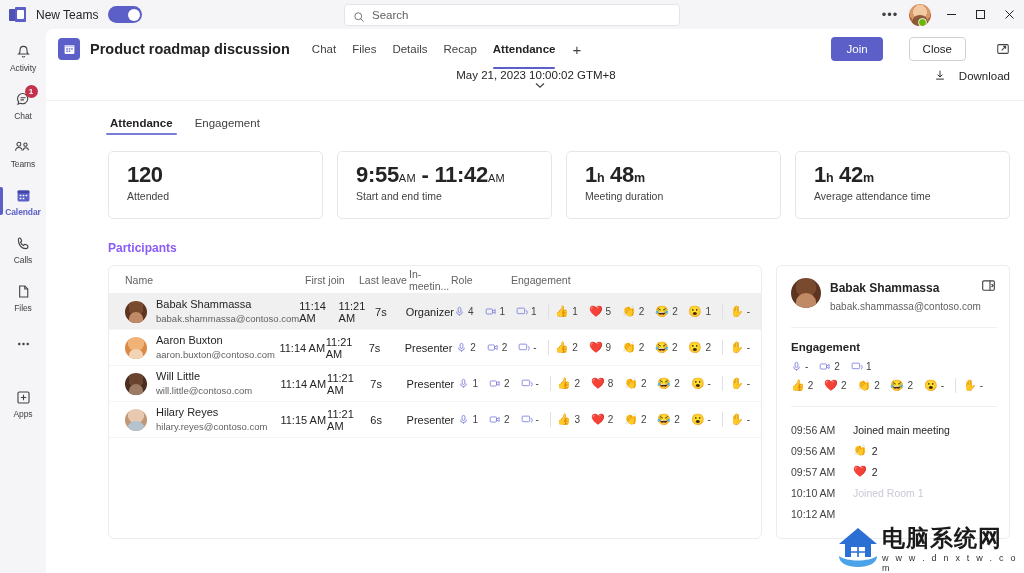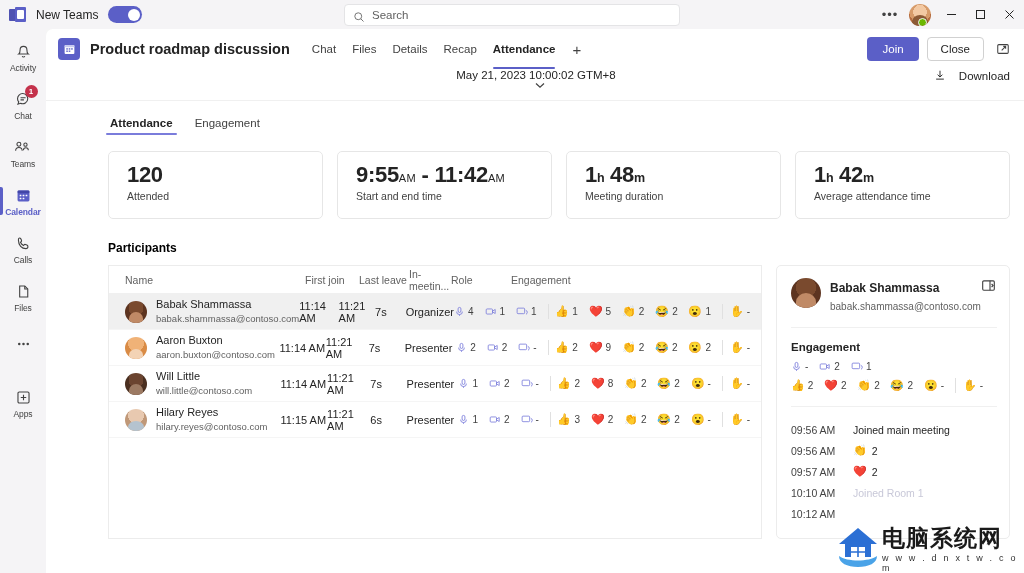--- a/index.html
+++ b/index.html
@@ -58,21 +58,21 @@
   
   .surface { position: absolute; left: 46px; top: 29px; width: 978px; height: 544px; background: #fff; border-radius: 7px 0 0 0; overflow: hidden;}
   .mhead { height: 40px; display: flex; align-items: center; padding: 0 10px 0 12px; position: relative;}
   .mh-icon { width: 22px; height: 22px; background: #5b5fc7; border-radius: 4px; display:flex;align-items:center;justify-content:center;}
   .mh-title { font-size: 14.5px; font-weight: bold; color: #242424; margin-left: 10px; }
   .mh-tabs { display: flex; align-items: center; margin-left: 14px; height: 40px;}
   .mh-tab { font-size: 11.5px; color: #424242; padding: 0 8px; height: 40px; line-height: 40px; cursor: pointer; position: relative;}
   .mh-tab.sel { font-weight: bold; color: #242424; }
   .mh-tab.sel::after { content:""; position: absolute; left: 8px; right: 8px; bottom: 0; height: 2px; background: #5b5fc7; border-radius: 2px;}
   .mh-plus { font-size: 15px; color: #424242; padding: 0 9px; cursor: pointer; }
-  .mh-right { position: absolute; right: 10px; top: 8px; display: flex; align-items: center; gap: 8px; justify-content: flex-end;}
+  .mh-right { position: absolute; right: 10px; top: 8px; display: flex; align-items: center; gap: 26px; justify-content: flex-end;}
   .btn-join { background: #5b5fc7; color:#fff; font-size: 11.5px; border:none; border-radius: 4px; height: 24px; padding: 0 15px; cursor:pointer; font-family:inherit;}
   .btn-close { background:#fff; color:#242424; font-size: 11.5px; border:1px solid #d1d1d1; border-radius:4px; height:24px; padding:0 13px; cursor:pointer; font-family:inherit;}
   .btn-pop { width: 22px; height: 22px; display:flex;align-items:center;justify-content:center; cursor:pointer; color:#424242;}
 
   .daterow { height: 32px; display: flex; align-items: center; padding: 0 12px 0 14px; position: relative; border-bottom: 1px solid #f0f0f0; flex-direction: column;}
   .date-text { font-size: 11.5px; color: #242424;}
   .date-chev { margin-left: 8px; color: #616161; font-size: 9px; cursor:pointer;}
   .download { position: absolute; right: 14px; display: flex; align-items: center; gap: 13px; font-size: 11.5px; color: #242424; cursor: pointer;}
 
   .subtabs { height: 34px; display: flex; align-items: flex-end; padding: 0 0 0 62px; }
@@ -82,23 +82,23 @@
 
   
   .cards { display: flex; gap: 14px; padding: 16px 14px 0 62px; }
   .card { flex: 1; height: 68px; border: 1px solid #e6e6e6; border-radius: 5px; padding: 12px 0 0 18px; background:#fff;}
   .card-val { font-size: 22px; font-weight: bold; color: #242424; letter-spacing: -.3px; line-height: 1;}
   .card-val .u { font-size: 12.5px; font-weight: bold; }
   .card-val .u2 { font-size: 11px; font-weight: normal; letter-spacing:.2px;}
   .card-lbl { font-size: 10.5px; color: #424242; margin-top: 4px;}
 
   
-  .psec-title { font-size: 12px; font-weight: bold; color: #000000; padding: 22px 0 10px 62px;}
+  .psec-title { font-size: 12px; font-weight: bold; color: #8b5cf6; padding: 22px 0 10px 62px;}
   .content-row { display: flex; padding: 0 14px 0 62px; gap: 14px; }
-  .ptable { flex: 1; border: 1px solid #ececec; border-radius: 0; overflow: hidden; height: 274px; background:#fff;}
+  .ptable { flex: 1; border: 1px solid #ececec; border-radius: 6px; overflow: hidden; height: 274px; background:#fff;}
   .thead { display: flex; height: 28px; align-items: center; border-bottom: 1px solid #f0f0f0; font-size: 10.5px; color: #616161;}
   .trow { display: flex; height: 36px; align-items: center; font-size: 11px; color: #242424; border-bottom: 1px solid #f5f5f5; cursor:pointer;}
   .trow.sel { background: #f0f0f0; }
   .c-name { width: 196px; padding-left: 16px; display: flex; align-items: center; }
   .c-fj   { width: 54px; }
   .c-ll   { width: 50px; }
   .c-im   { width: 42px; }
   .c-role { width: 60px; }
   .c-eng  { flex: 1; }
   .av { width: 22px; height: 22px; border-radius: 50%; flex: none; overflow: hidden; position: relative;}

